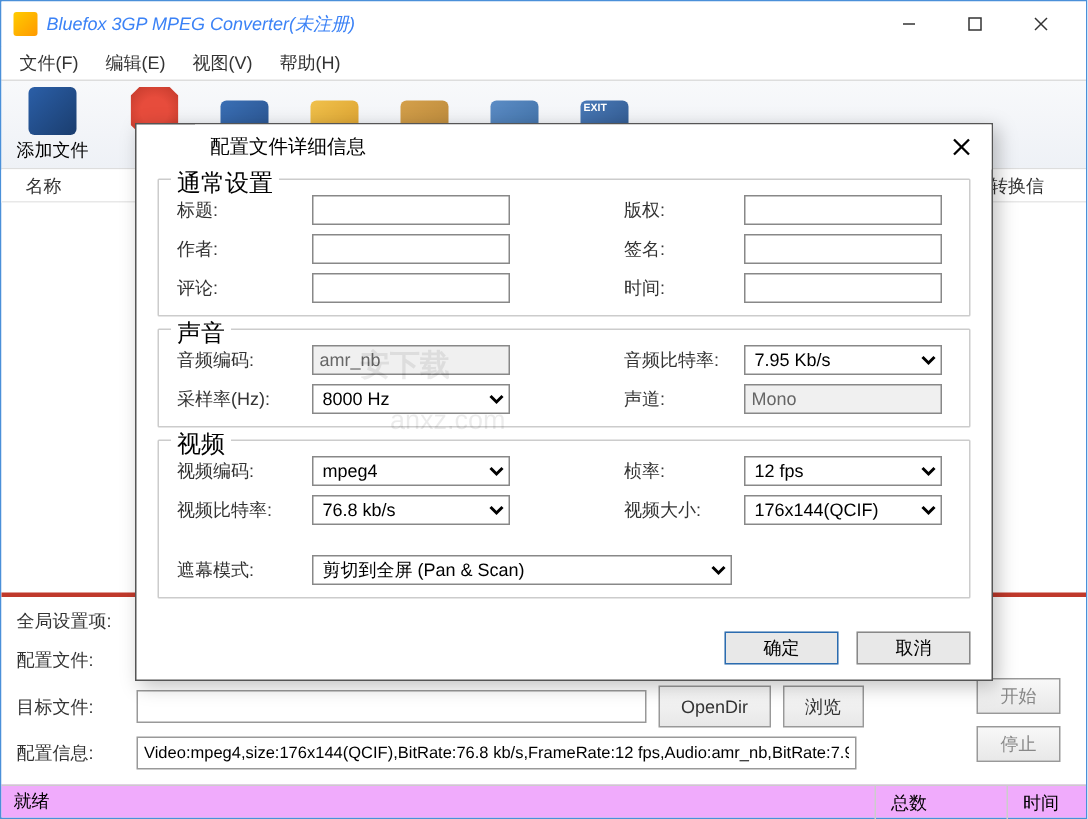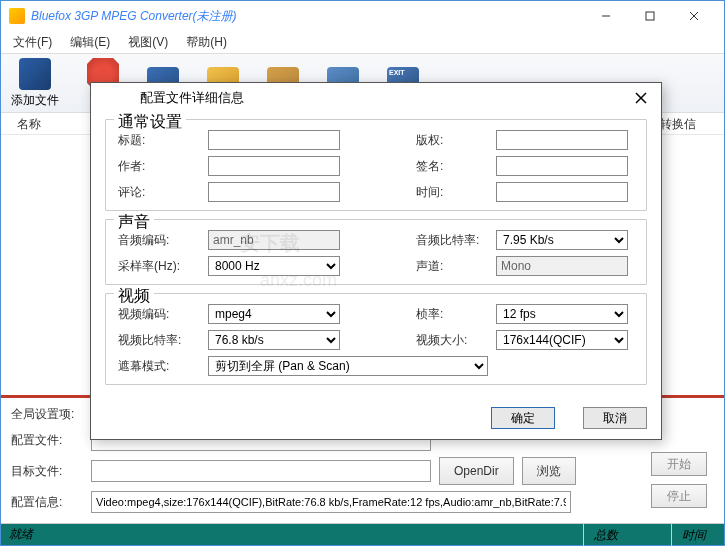--- a/index.html
+++ b/index.html
@@ -34,44 +34,44 @@
 .list-header .col { padding: 3px 6px; color: #333; }
 
 .bottom-panel { border-top: 3px solid #c0392b; padding: 8px 10px 4px; background: #fff; }
 .panel-row { display: flex; align-items: center; margin-bottom: 6px; gap: 8px; }
 .panel-label { width: 72px; color: #333; }
 .panel-input { flex: 1; height: 22px; border: 1px solid #999; padding: 0 4px; background: #fff; font-size: 11px; }
 .panel-btn { height: 28px; padding: 0 14px; border: 1px solid #999; background: linear-gradient(#f8f8f8,#e8e8e8); color: #333; }
 .side-btns { position: absolute; right: 18px; bottom: 38px; display: flex; flex-direction: column; gap: 8px; }
 .side-btn { width: 56px; height: 24px; border: 1px solid #999; background: linear-gradient(#f8f8f8,#e8e8e8); color: #888; text-align:center; line-height:22px; }
 
-.statusbar { height: 22px; border-top: 1px solid #ccc; background: #0f766e; display: flex; align-items: center; padding: 0 8px; font-style: italic; }
+.statusbar { height: 22px; border-top: 1px solid #ccc; background: #f0abfc; display: flex; align-items: center; padding: 0 8px; }
 .statusbar .status-left { flex: 1; }
 .statusbar .status-right { display: flex; gap: 0; }
 .statusbar .status-cell { border-left: 1px solid #ccc; padding: 0 10px; height: 22px; line-height: 22px; margin-left: 43px; }
 
 
 .dialog { position: absolute; left: 90px; top: 82px; width: 572px; background: #fff; border: 1px solid #555; box-shadow: 3px 3px 12px rgba(0,0,0,0.25); display: flex; flex-direction: column; }
 .dialog-title { height: 30px; display: flex; align-items: center; padding: 0 10px; background: #fff; margin-left: 39px; }
 .dialog-title span { flex: 1; font-size: 13px; }
 .dialog-close { width: 20px; height: 20px; display: flex; align-items: center; justify-content: center; }
 .dialog-body { padding: 6px 14px 10px; }
 
 .group { border: 1px solid #ccc; border-radius: 1px; margin-bottom: 8px; padding: 10px 12px 8px; position: relative; }
 .group-title { position: absolute; top: -8px; left: 8px; background: #fff; padding: 0 4px; font-size: 16px; }
 .form-grid { display: grid; grid-template-columns: 76px 132px 48px 66px 132px; gap: 6px 14px; align-items: center; }
 .form-grid2 { display: grid; grid-template-columns: 76px 132px 48px 66px 132px; gap: 6px 14px; align-items: center; }
-.form-grid3 { display: grid; grid-template-columns: 76px 280px; gap: 6px 14px; align-items: center; margin-top: 6px; }
+.form-grid3 { display: grid; grid-template-columns: 76px 280px; gap: 6px 14px; align-items: center; margin-top: 20px; }
 .fldlabel { color: #333; font-size: 12px; white-space: nowrap; }
 .fldinput { height: 20px; border: 1px solid #888; padding: 0 4px; background: #fff; width: 100%; font-size: 12px; }
 .fldselect { height: 20px; border: 1px solid #888; padding: 0 2px; background: #fff; width: 100%; font-size: 12px; }
 .readonly { background: #f0f0f0; color: #666; }
 
 .dialog-btns { display: flex; justify-content: flex-end; gap: 12px; padding: 4px 14px 10px; }
-.dlg-btn { width: 64px; height: 22px; border: 1px solid #888; background: #e8e8e8; font-size: 12px; margin-left: 16px; }
+.dlg-btn { width: 76px; height: 22px; border: 1px solid #888; background: #e8e8e8; font-size: 12px; }
 .dlg-btn.primary { border: 1.5px solid #2b6cb0; background: #e8e8e8; }
 
 .watermark { position: absolute; left: 240px; top: 230px; font-size: 20px; color: rgba(0,0,0,0.08); pointer-events: none; font-weight: bold; }
 .watermark2 { position: absolute; left: 260px; top: 270px; font-size: 18px; color: rgba(0,0,0,0.08); pointer-events: none; }
 </style>
 </head>
 <body>
 
 <div class="main-window">
 

